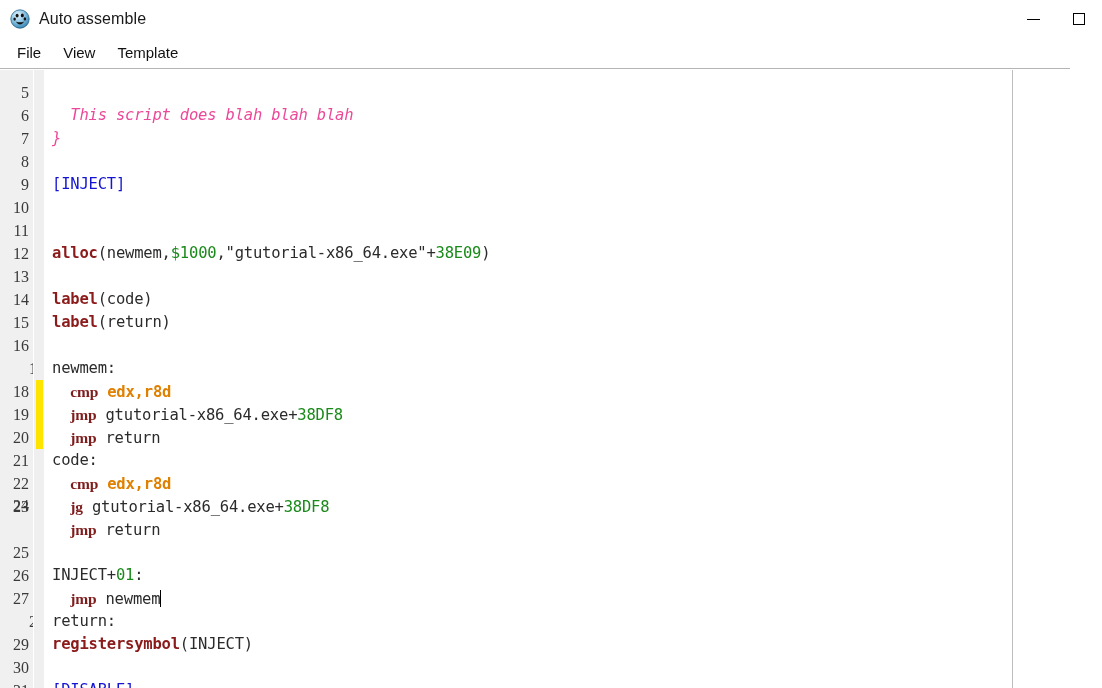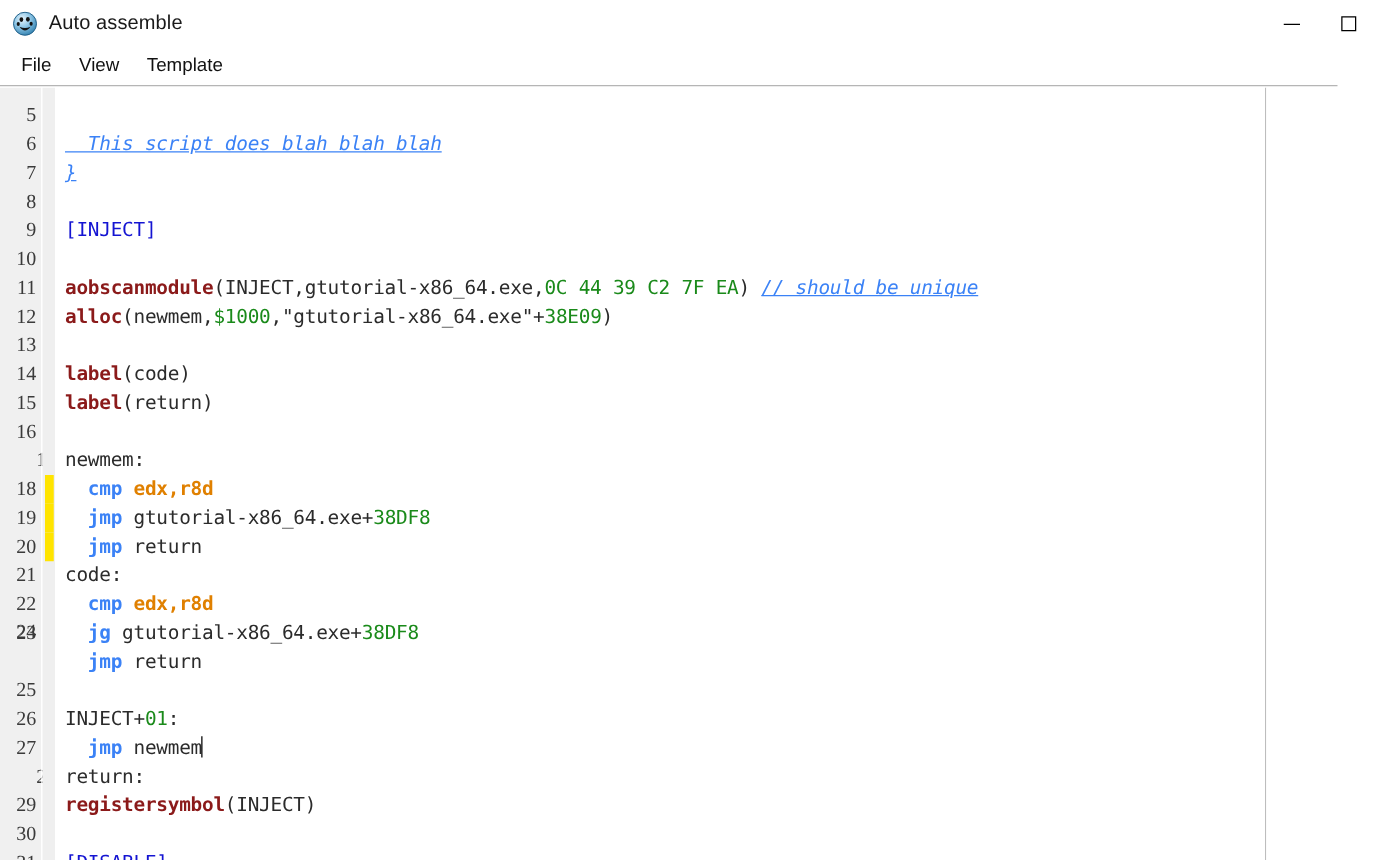--- a/index.html
+++ b/index.html
@@ -130,25 +130,25 @@
     white-space: pre;
     font-family: "DejaVu Sans Mono", "Liberation Mono", monospace;
     font-size: 15.5px;
     color: #2b2b2b;
     letter-spacing: -0.2px;
   }
 
   
   .tk-plain   { color: #2b2b2b; }
   .tk-cmd     { color: #8b1a1a; font-weight: bold; }
-  .tk-mnem    { color: #3b82f6; font-weight: bold; }
+  .tk-mnem    { color: #7f1d1d; font-weight: bold; font-family: Liberation Serif, serif; }
   .tk-reg     { color: #e08000; font-weight: bold; }
   .tk-hex     { color: #1a8a1a; }
   .tk-section { color: #1414d2; }
-  .tk-comment { color: #3b82f6; font-style: italic; text-decoration: underline; }
+  .tk-comment { color: #ec4899; font-style: italic; }
 
   
   .caret {
     display: inline-block;
     width: 0;
     border-left: 1.6px solid #000;
     height: 17px;
     vertical-align: -3px;
     margin-left: -0.5px;
   }
@@ -228,21 +228,20 @@
       <div class="modmark" style="top: 333px; background: rgb(255, 228, 0);"></div>
       <div class="modmark" style="top: 356px; background: rgb(255, 228, 0);"></div>
     </div>
   <div id="code-pane">
       <div class="cline" style="top: 11px;"></div>
       <div class="cline" style="top: 34px;"><span class="tk-comment">  This script does blah blah blah</span></div>
       <div class="cline" style="top: 57px;"><span class="tk-comment">}</span></div>
       <div class="cline" style="top: 80px;"></div>
       <div class="cline" style="top: 103px;"><span class="tk-section">[INJECT]</span></div>
       <div class="cline" style="top: 126px;"></div>
-      <div class="cline" style="top: 149px;"><span class="tk-cmd">aobscanmodule</span><span class="tk-plain">(INJECT,gtutorial-x86_64.exe,</span><span class="tk-hex">0C 44 39 C2 7F EA</span><span class="tk-plain">) </span><span class="tk-comment">// should be unique</span></div>
       <div class="cline" style="top: 172px;"><span class="tk-cmd">alloc</span><span class="tk-plain">(newmem,</span><span class="tk-hex">$1000</span><span class="tk-plain">,"gtutorial-x86_64.exe"+</span><span class="tk-hex">38E09</span><span class="tk-plain">)</span></div>
       <div class="cline" style="top: 195px;"></div>
       <div class="cline" style="top: 218px;"><span class="tk-cmd">label</span><span class="tk-plain">(code)</span></div>
       <div class="cline" style="top: 241px;"><span class="tk-cmd">label</span><span class="tk-plain">(return)</span></div>
       <div class="cline" style="top: 264px;"></div>
       <div class="cline" style="top: 287px;"><span class="tk-plain">newmem:</span></div>
       <div class="cline" style="top: 310px;"><span class="tk-plain">  </span><span class="tk-mnem">cmp</span><span class="tk-plain"> </span><span class="tk-reg">edx,r8d</span></div>
       <div class="cline" style="top: 333px;"><span class="tk-plain">  </span><span class="tk-mnem">jmp</span><span class="tk-plain"> gtutorial-x86_64.exe+</span><span class="tk-hex">38DF8</span></div>
       <div class="cline" style="top: 356px;"><span class="tk-plain">  </span><span class="tk-mnem">jmp</span><span class="tk-plain"> return</span></div>
       <div class="cline" style="top: 379px;"><span class="tk-plain">code:</span></div>

